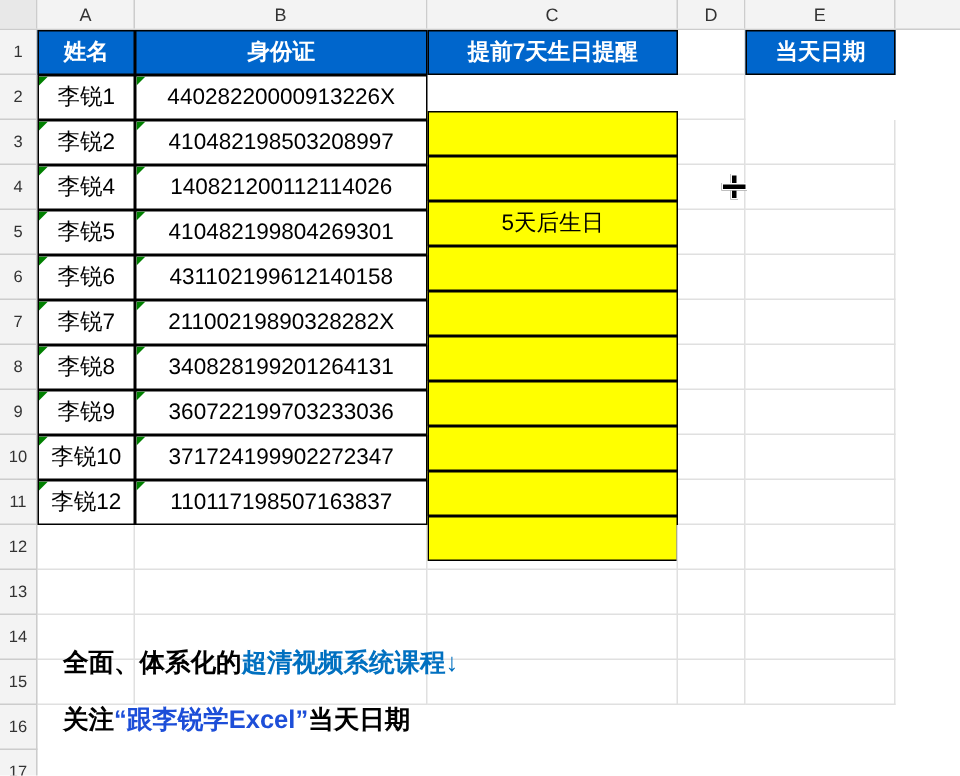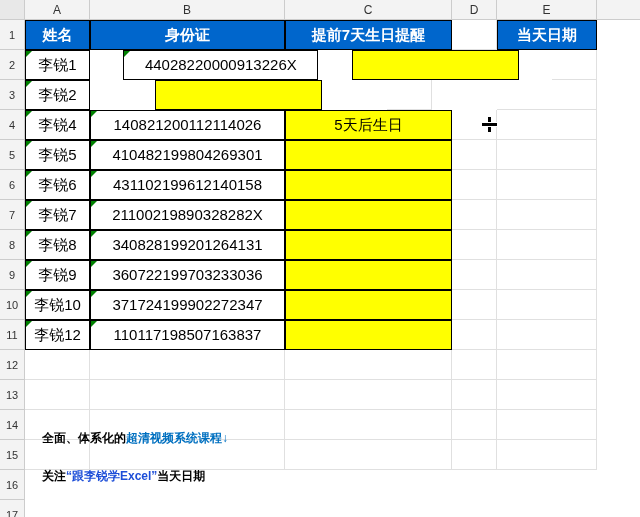--- a/index.html
+++ b/index.html
@@ -38,21 +38,21 @@
     height: 30px;
     line-height: 30px;
     text-align: center;
     font-size: 11px;
     color: #333;
     border-right: 1px solid #ccc;
     border-bottom: 1px solid #ccc;
     background: #f3f3f3;
   }
   .cells { position: relative; }
-  .row { display: flex; height: 30px; justify-content: space-between; }
+  .row { display: flex; height: 30px; }
   .cell {
     height: 30px;
     line-height: 28px;
     border-right: 1px solid #e0e0e0;
     border-bottom: 1px solid #e0e0e0;
     padding: 0 4px;
     text-align: center;
     font-size: 15px;
     overflow: hidden;
     white-space: nowrap;
@@ -63,34 +63,34 @@
   .wC { width: 167px; }
   .wD { width: 45px; }
   .wE { width: 100px; }
   .hdr {
     background: #0066cc;
     color: #fff;
     font-weight: bold;
     border: 1px solid #000 !important;
   }
   .bordered-black { border: 1px solid #000 !important; }
-  .yellow { background: #ffff00; }
+  .yellow { background: #ffff00; margin-top: 24px; }
   .green-tri::before {
     content: "";
     position: absolute;
     top: 0; left: 0;
     width: 0; height: 0;
     border-top: 6px solid #008000;
     border-right: 6px solid transparent;
   }
   .footnote {
     position: absolute;
     left: 42px;
     font-weight: bold;
-    font-size: 12px;
+    font-size: 17px;
     color: #000;
   }
   .footnote .blue { color: #0070c0; }
   .footnote .red { color: #1d4ed8; }
   .cursor-cross {
     position: absolute;
     left: 481px; top: 116px;
     width: 16px; height: 16px;
     pointer-events: none;
   }
@@ -142,20 +142,21 @@
         <div class="cell wE hdr">当天日期</div>
       </div>
       <div class="row">
         <div class="cell wA bordered-black green-tri">李锐1</div>
         <div class="cell wB bordered-black green-tri">44028220000913226X</div>
         <div class="cell wC bordered-black yellow"></div>
         <div class="cell wD"></div>
       </div>
       <div class="row">
         <div class="cell wA bordered-black green-tri">李锐2</div>
+        <div class="cell wB bordered-black green-tri">410482198503208997</div>
         <div class="cell wC bordered-black yellow"></div>
         <div class="cell wD"></div>
         <div class="cell wE"></div>
       </div>
       <div class="row">
         <div class="cell wA bordered-black green-tri">李锐4</div>
         <div class="cell wB bordered-black green-tri">140821200112114026</div>
         <div class="cell wC bordered-black yellow">5天后生日</div>
         <div class="cell wD"></div>
         <div class="cell wE"></div>

